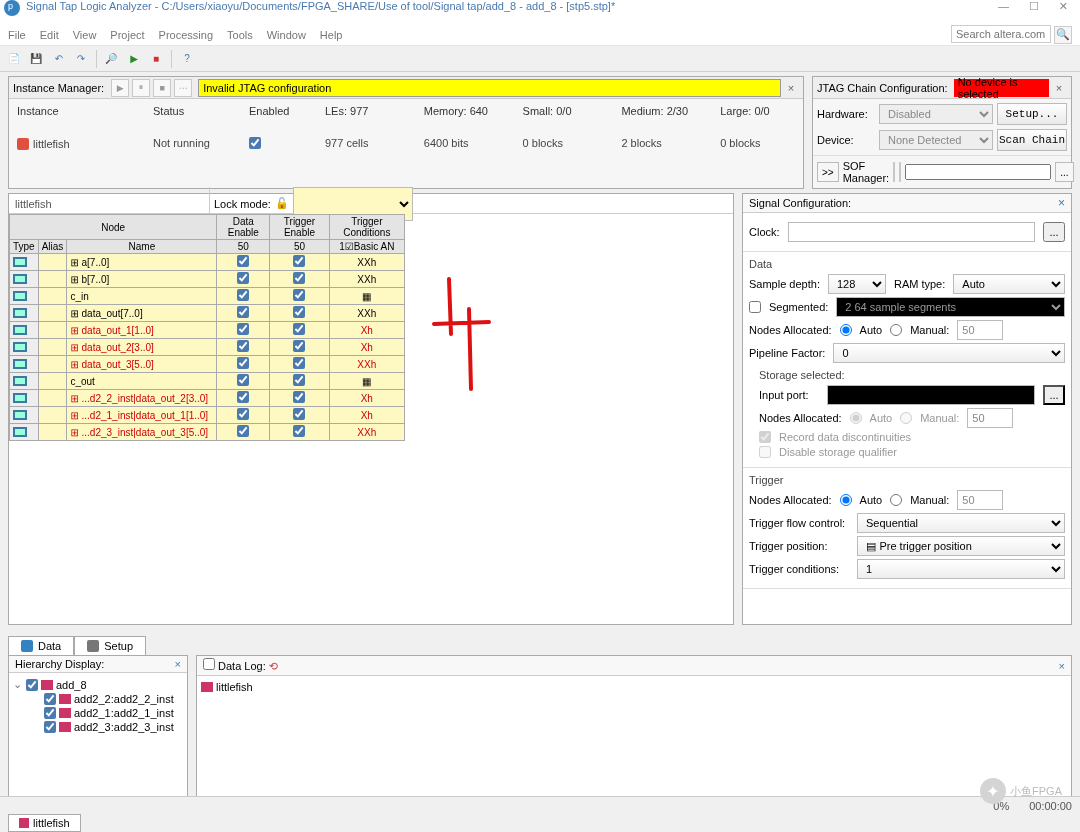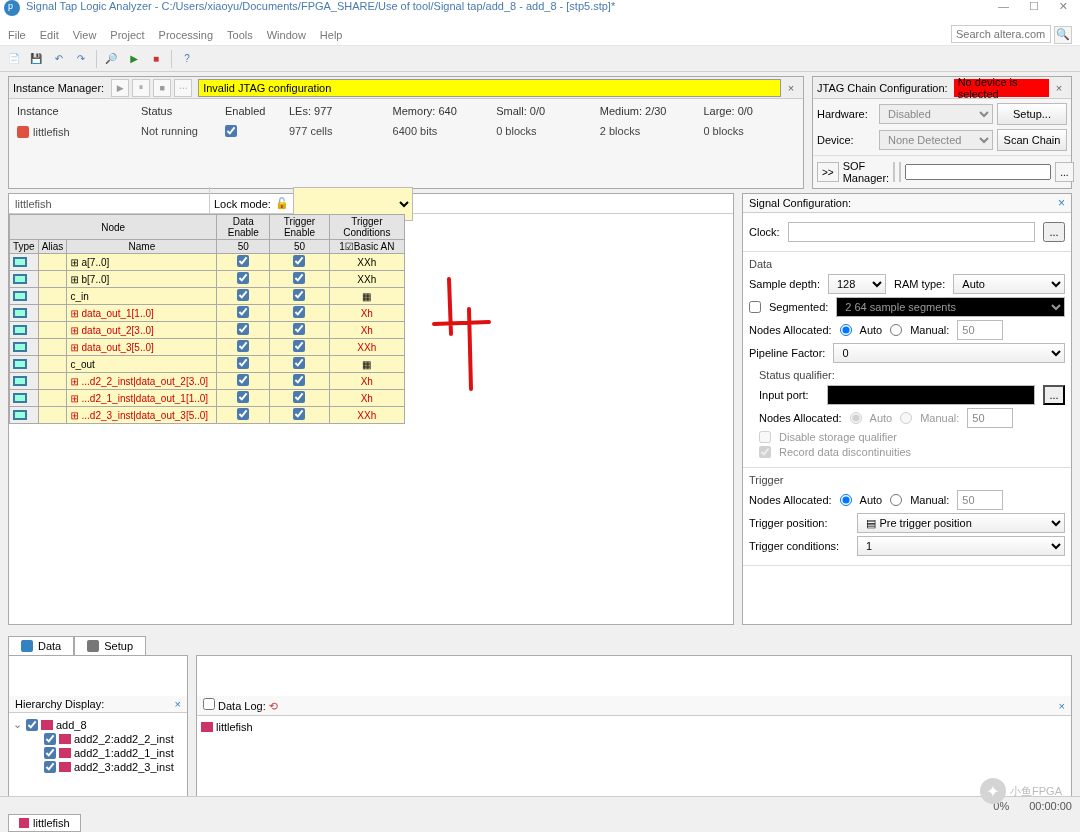--- a/index.html
+++ b/index.html
@@ -27,32 +27,32 @@
 
 
 .toprow { display: flex; gap: 8px; padding: 4px 8px; }
 .panel { background: #f6f6f6; border: 1px solid #aaa; }
 .instancemgr { flex: 1; display: flex; flex-direction: column; }
 .panelhdr { height: 22px; display: flex; align-items: center; gap: 2px; padding: 0 4px; border-bottom: 1px solid #ccc; background: #eee; }
 .panelhdr .label { margin-right: 4px; }
 .panelhdr .hbtn { width: 18px; height: 18px; border: 1px solid #c9c9c9; background: #f8f8f8; margin-left: 1px; cursor: pointer; display: flex; align-items: center; justify-content: center; font-size: 9px; color: #999; }
 .warning { flex: 1; height: 18px; background: #ffff00; border: 1px solid #999; display: flex; align-items: center; padding: 0 4px; margin-left: 4px; }
 .closex { width: 16px; text-align: center; color: #666; cursor: pointer; }
-.imgrid { display: grid; grid-template-columns: 120px 80px 60px repeat(5, 1fr); padding: 4px; gap: 4px; }
+.imgrid { display: grid; grid-template-columns: 120px 80px 60px repeat(5, 1fr); padding: 4px; gap: 16px; }
 .imgrid div { padding: 2px 4px; color: #444; }
 .imgrid .hdr { color: #333; }
 .instanceitem { display: flex; align-items: center; gap: 4px; }
 .instanceitem .dot { width: 12px; height: 12px; background: #e05040; border-radius: 2px; }
 input[type=checkbox] { width: 12px; height: 12px; accent-color: #4a7ab0; }
 
 .jtag { width: 260px; }
 .jtagwarn { background: #ff0000; color: #000; padding: 1px 4px; height: 18px; display: flex; align-items: center; margin-left: 4px; flex: 1; }
 .jtagbody { padding: 4px; display: grid; grid-template-columns: 58px 1fr 70px; gap: 4px; align-items: center; }
 .jtagbody select, .jtagbody input { height: 20px; border: 1px solid #bbb; background: #eee; padding: 0 4px; color: #888; width: 100%; }
-.jtagbody .btn { height: 22px; border: 1px solid #bbb; background: linear-gradient(#fff,#e9e9e9); cursor: pointer; }
+.jtagbody .btn { height: 22px; border: 1px solid #bbb; background: linear-gradient(#fff,#e9e9e9); cursor: pointer; font-family: Liberation Mono, monospace; }
 .sofrow { display: flex; align-items: center; gap: 4px; padding: 4px; border-top: 1px solid #ddd; }
 .sofrow .btn { height: 20px; border: 1px solid #bbb; background: #f6f6f6; padding: 0 4px; cursor: pointer; font-size: 10px; }
 .sofrow .sb { width: 18px; height: 20px; border: 1px solid #c7c7c7; background: #f2f2f2; cursor: pointer; }
 
 
 .middle { display: flex; gap: 8px; padding: 0 8px 8px 8px; height: 440px; }
 .midleft { flex: 1; background: #fff; border: 1px solid #aaa; position: relative; display: flex; flex-direction: column; }
 .mlhdr { display: flex; align-items: center; border-bottom: 1px solid #ccc; height: 20px; }
 .mlhdr .title { width: 200px; padding: 0 6px; color: #555; }
 .mlhdr .lockwrap { display: flex; align-items: center; gap: 4px; border-left: 1px solid #ccc; padding: 0 4px; }
@@ -83,21 +83,21 @@
 .spin { width: 46px; height: 20px; border: 1px solid #bbb; background: #eee; color: #888; text-align: left; padding: 0 3px; }
 
 
 .tabsrow { height: 22px; display: flex; align-items: flex-end; gap: 0; padding: 0 8px; background: #f0f0f0; }
 .tab { border: 1px solid #aaa; border-bottom: none; background: #fff; padding: 3px 12px; display: flex; align-items: center; gap: 5px; cursor: pointer; }
 .tab .ticon { width: 12px; height: 12px; background: #3382c2; border-radius: 2px; }
 
 
 .botrow { display: flex; gap: 8px; padding: 0 8px; height: 150px; }
 .botpanel { background: #fff; border: 1px solid #aaa; display: flex; flex-direction: column; }
-.bphdr { display: flex; align-items: center; justify-content: space-between; padding: 2px 6px; border-bottom: 1px solid #ccc; background: #f8f8f8; margin-top: 40px; }
+.bphdr { display: flex; align-items: center; justify-content: space-between; padding: 2px 6px; border-bottom: 1px solid #ccc; background: #f8f8f8; }
 .bphdr .x { color: #3382c2; cursor: pointer; }
 .hier { width: 180px; }
 .hierbody { padding: 4px; }
 .hrow { display: flex; align-items: center; gap: 3px; padding: 1px 0; }
 .hrow .exp { width: 10px; color: #777; cursor: pointer; }
 .hrow input { width: 12px; height: 12px; }
 .hrow .hicon { width: 12px; height: 10px; background: #cc3366; }
 .datalog { flex: 1; }
 
 
@@ -279,20 +279,33 @@
     <td class="white ">▦</td>
           </tr>
           <tr>
             <td class="typecell">
               <svg width="14" height="10">
                 <rect width="14" height="10" fill="#3a7aa0"></rect>
                 <rect x="2" y="2" width="10" height="6" fill="#9fd"></rect>
               </svg>
             </td>
     <td class="white"></td>
+    <td class="namecell  white">⊞ data_out[7..0]</td>
+    <td class="white"><input type="checkbox" checked="" style=""></td>
+    <td class="white"><input type="checkbox" checked="" style=""></td>
+    <td class="white ">XXh</td>
+          </tr>
+          <tr>
+            <td class="typecell">
+              <svg width="14" height="10">
+                <rect width="14" height="10" fill="#3a7aa0"></rect>
+                <rect x="2" y="2" width="10" height="6" fill="#9fd"></rect>
+              </svg>
+            </td>
+    <td class="white"></td>
     <td class="namecell redtext white">⊞ data_out_1[1..0]</td>
     <td class="white"><input type="checkbox" checked="" style=""></td>
     <td class="white"><input type="checkbox" checked="" style=""></td>
     <td class="white redtext">Xh</td>
           </tr>
           <tr>
             <td class="typecell">
               <svg width="14" height="10">
                 <rect width="14" height="10" fill="#3a7aa0"></rect>
                 <rect x="2" y="2" width="10" height="6" fill="#9fd"></rect>
@@ -407,53 +420,57 @@
         <label>Auto</label>
         <input type="radio" class="radio" style="">
         <label>Manual:</label>
         <input type="text" class="spin" value="50" style="">
       </div>
       <div class="formrow">
         <label>Pipeline Factor:</label>
         <select class="stretch"><option>0</option></select>
       </div>
       <div style="margin-top:6px;padding-left:10px;">
-        <div class="stitle">Status qualifier:</div>
+        <div class="stitle">Storage selected:</div>
         <div class="formrow">
           <label style="width:60px;">Input port:</label>
           <input type="text" class="stretch disabled" style="">
           <button style="width:22px;height:20px;background:#eee;">...</button>
         </div>
         <div class="formrow">
           <label>Nodes Allocated:</label>
           <input type="radio" class="radio" checked="" disabled="" style="">
           <label style="color:#999;">Auto</label>
           <input type="radio" class="radio" disabled="" style="">
           <label style="color:#999;">Manual:</label>
           <input type="text" class="spin" value="50" style="">
         </div>
         <div class="formrow">
+            <input type="checkbox" checked="" disabled="" style="">
+            <label style="color:#999;">Record data discontinuities</label>
+          </div>
+        <div class="formrow">
             <input type="checkbox" disabled="" style="">
             <label style="color:#999;">Disable storage qualifier</label>
-          </div>
-        <div class="formrow">
-            <input type="checkbox" checked="" disabled="" style="">
-            <label style="color:#999;">Record data discontinuities</label>
           </div>
       </div>
     </div>
     <div class="section">
       <div class="stitle">Trigger</div>
       <div class="formrow">
         <label>Nodes Allocated:</label>
         <input type="radio" class="radio" checked="" style="">
         <label>Auto</label>
         <input type="radio" class="radio" style="">
         <label>Manual:</label>
         <input type="text" class="spin" value="50" style="">
+      </div>
+      <div class="formrow">
+        <label style="width:100px;">Trigger flow control:</label>
+        <select class="stretch"><option>Sequential</option></select>
       </div>
       <div class="formrow">
         <label style="width:100px;">Trigger position:</label>
         <select class="stretch"><option>▤ Pre trigger position</option></select>
       </div>
       <div class="formrow">
         <label style="width:100px;">Trigger conditions:</label>
         <select class="stretch"><option>1</option></select>
       </div>
     </div>

